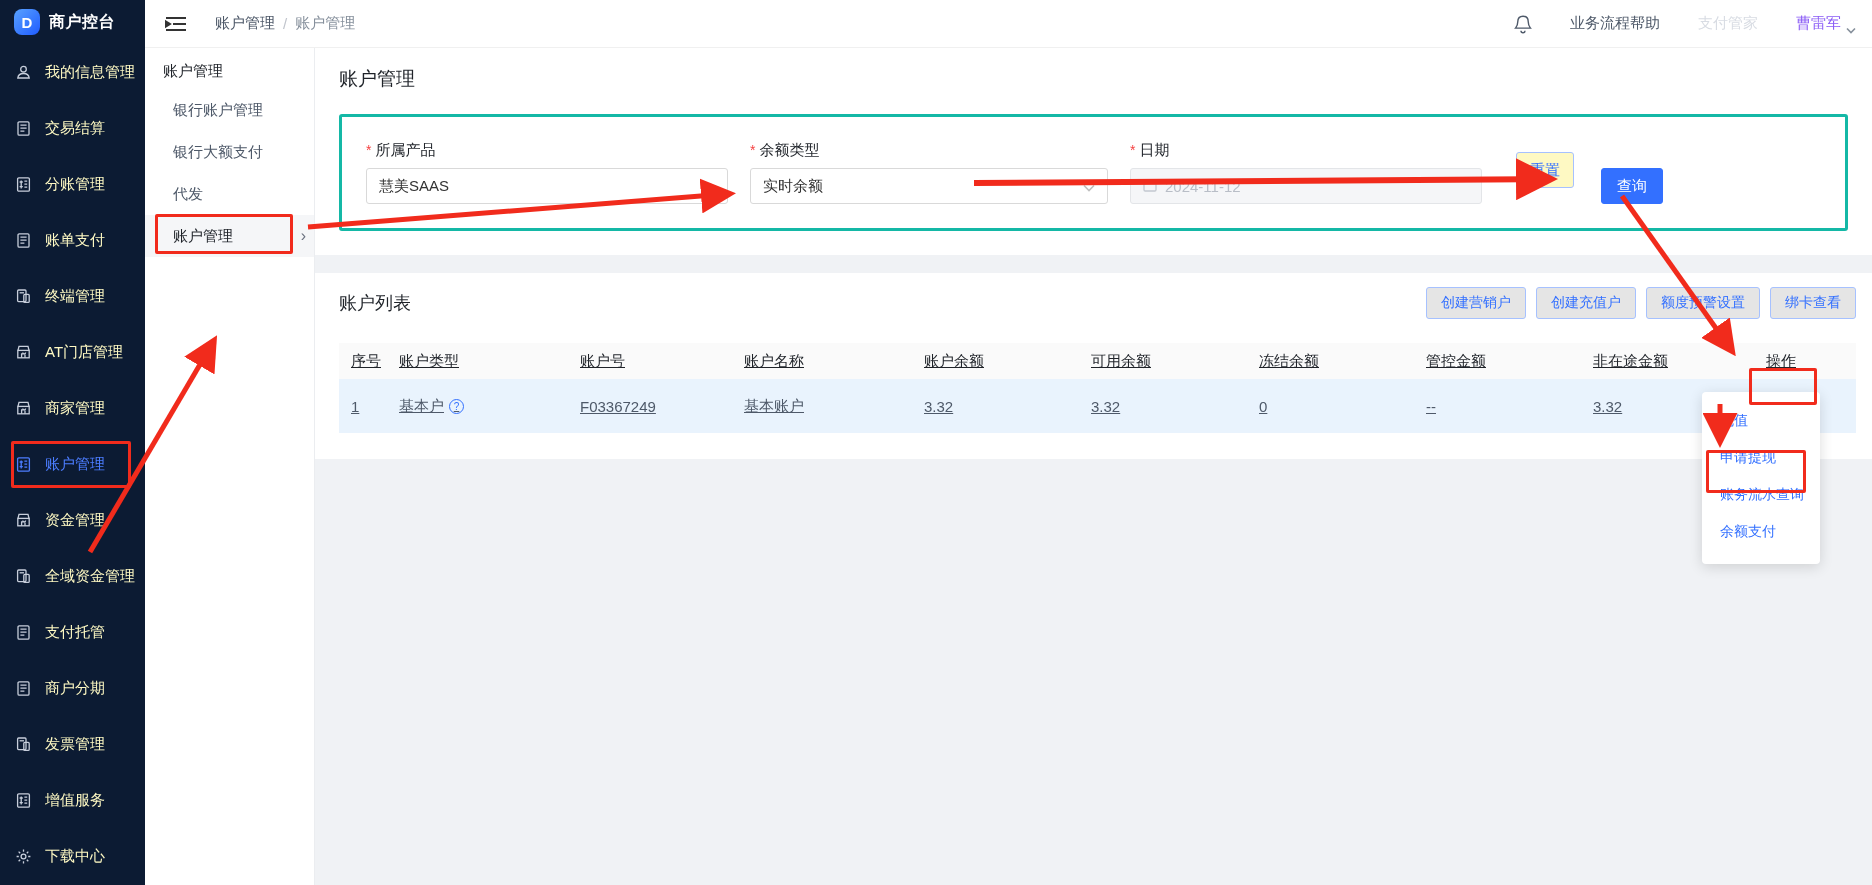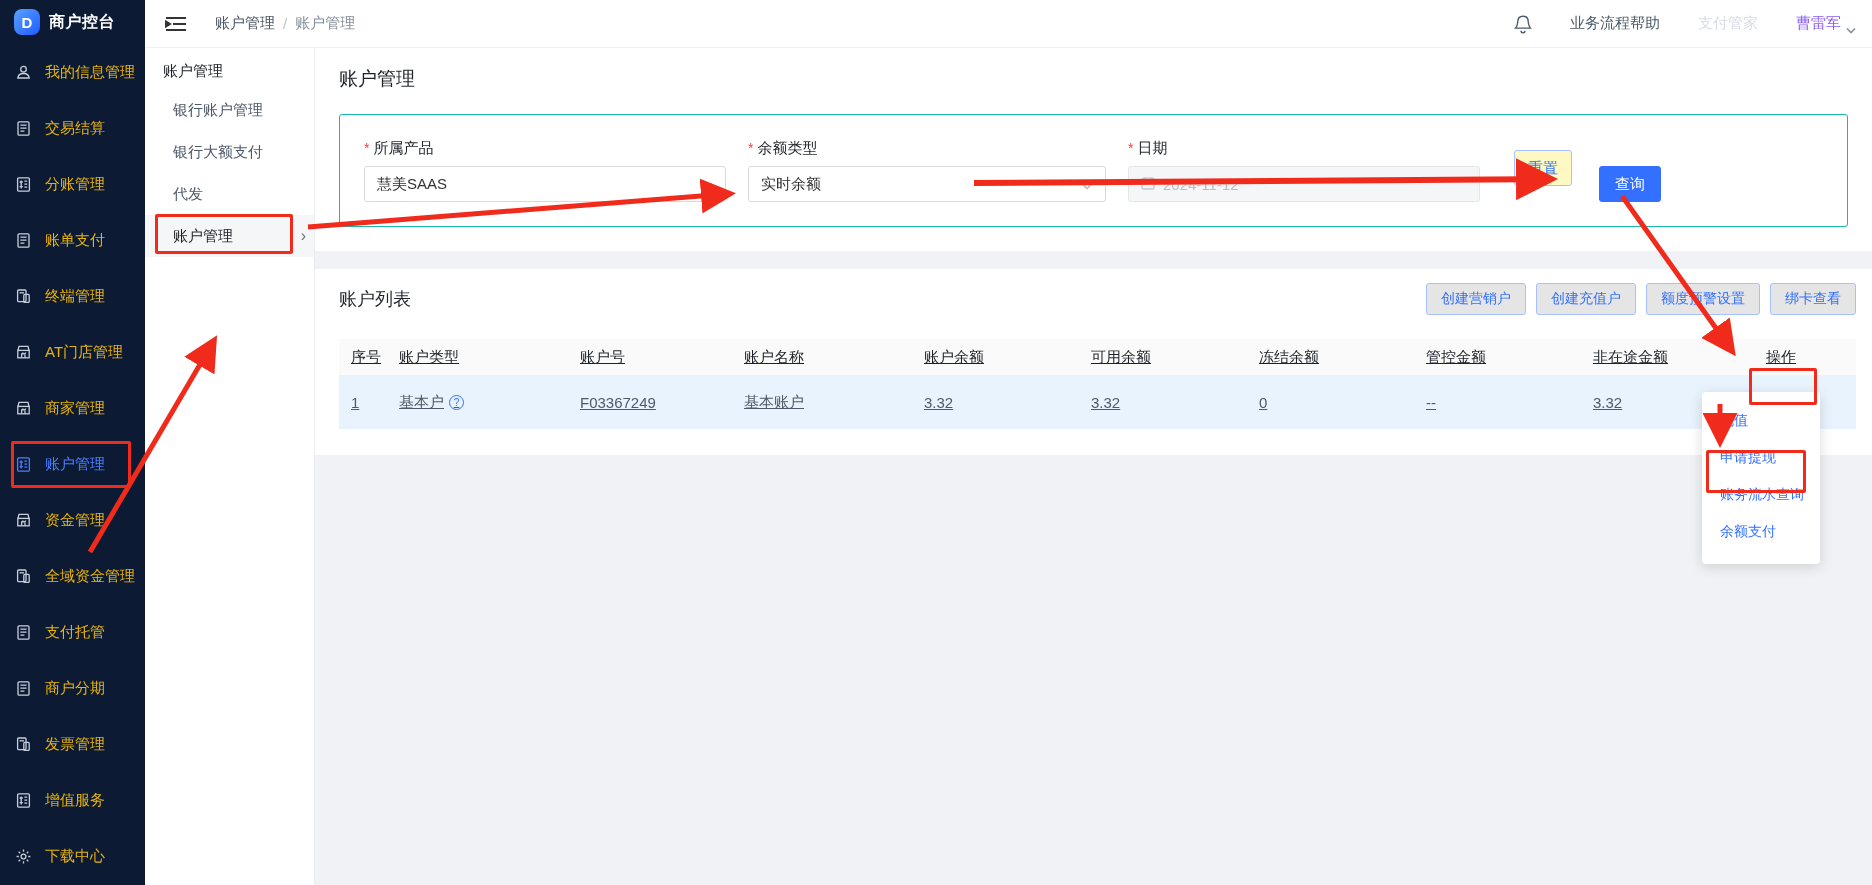--- a/index.html
+++ b/index.html
@@ -9,21 +9,21 @@
     color:#1f2329; background:#f0f2f5; display:flex; position:relative;
   }
 
   
   .sidebar { width:145px; height:885px; background:#0c1b33; flex:0 0 145px; display:flex; flex-direction:column; }
   .brand { height:44px; display:flex; align-items:center; padding-left:14px; gap:9px; }
   .brand-logo { width:26px; height:26px; border-radius:8px; background:linear-gradient(135deg,#59a2ff,#1f5bff);
     color:#fff; font-weight:bold; font-size:15px; display:flex; align-items:center; justify-content:center; }
   .brand-name { color:#ffffff; font-size:16px; font-weight:bold; letter-spacing:.5px; }
   .nav-item { height:56px; display:flex; align-items:center; padding-left:15px; gap:13px;
-    color:#eab308; font-size:15px; cursor:pointer; }
+    color:#fef9c3; font-size:15px; cursor:pointer; }
   .nav-item svg { width:17px; height:17px; stroke:#c7cedb; fill:none; stroke-width:1.3; flex:0 0 17px; }
   .nav-item.active { color:#4c7dff; }
   .nav-item.active svg { stroke:#4c7dff; }
 
   
   .right-col { flex:1; display:flex; flex-direction:column; height:885px; }
 
   
   .topbar { height:48px; background:#fff; border-bottom:1px solid #f0f0f0; display:flex; align-items:center;
     padding:0 16px 0 20px; flex:0 0 48px; }
@@ -50,21 +50,21 @@
   .submenu-title { padding:6px 0 8px 18px; font-size:15px; color:#1f2329; }
   .submenu-item { height:42px; display:flex; align-items:center; padding-left:28px; padding-right:8px;
     font-size:15px; color:#4e5969; cursor:pointer; }
   .submenu-item.active { background:#f5f6f8; color:#1f2329; }
   .submenu-item .sub-chevron { margin-left:auto; color:#6b7280; font-size:16px; }
 
   
   .content { flex:1; background:#f0f2f5; min-width:0; display:flex; flex-direction:column; }
   .panel-top { background:#fff; padding:18px 24px 24px 24px; }
   .page-title { font-size:19px; font-weight:500; color:#1f2329; }
-  .filter-box { margin-top:22px; border:1px solid #14b8a6; border-radius:3px; padding:24px; display:flex; align-items:flex-end; }
+  .filter-box { margin-top:22px; border:3px solid #14b8a6; border-radius:3px; padding:24px; display:flex; align-items:flex-end; }
   .field { display:flex; flex-direction:column; gap:8px; }
   .field + .field { margin-left:22px; }
   .field-label { font-size:15px; color:#1f2329; }
   .req { color:#f53f3f; margin-right:4px; font-size:14px; }
   .select, .date-input { height:36px; border:1px solid #d9d9d9; border-radius:3px; background:#fff;
     display:flex; align-items:center; padding:0 12px; font-size:15px; color:#333; cursor:pointer; }
   .select { justify-content:space-between; }
   .w1 { width:362px; } .w2 { width:358px; } .w3 { width:352px; }
   .sel-chevron svg { width:12px; height:8px; fill:none; stroke:#bfbfbf; stroke-width:1.6; }
   .date-input { background:#f5f6f8; border-color:#e3e5e8; color:#b9bec7; gap:8px; cursor:not-allowed; }

